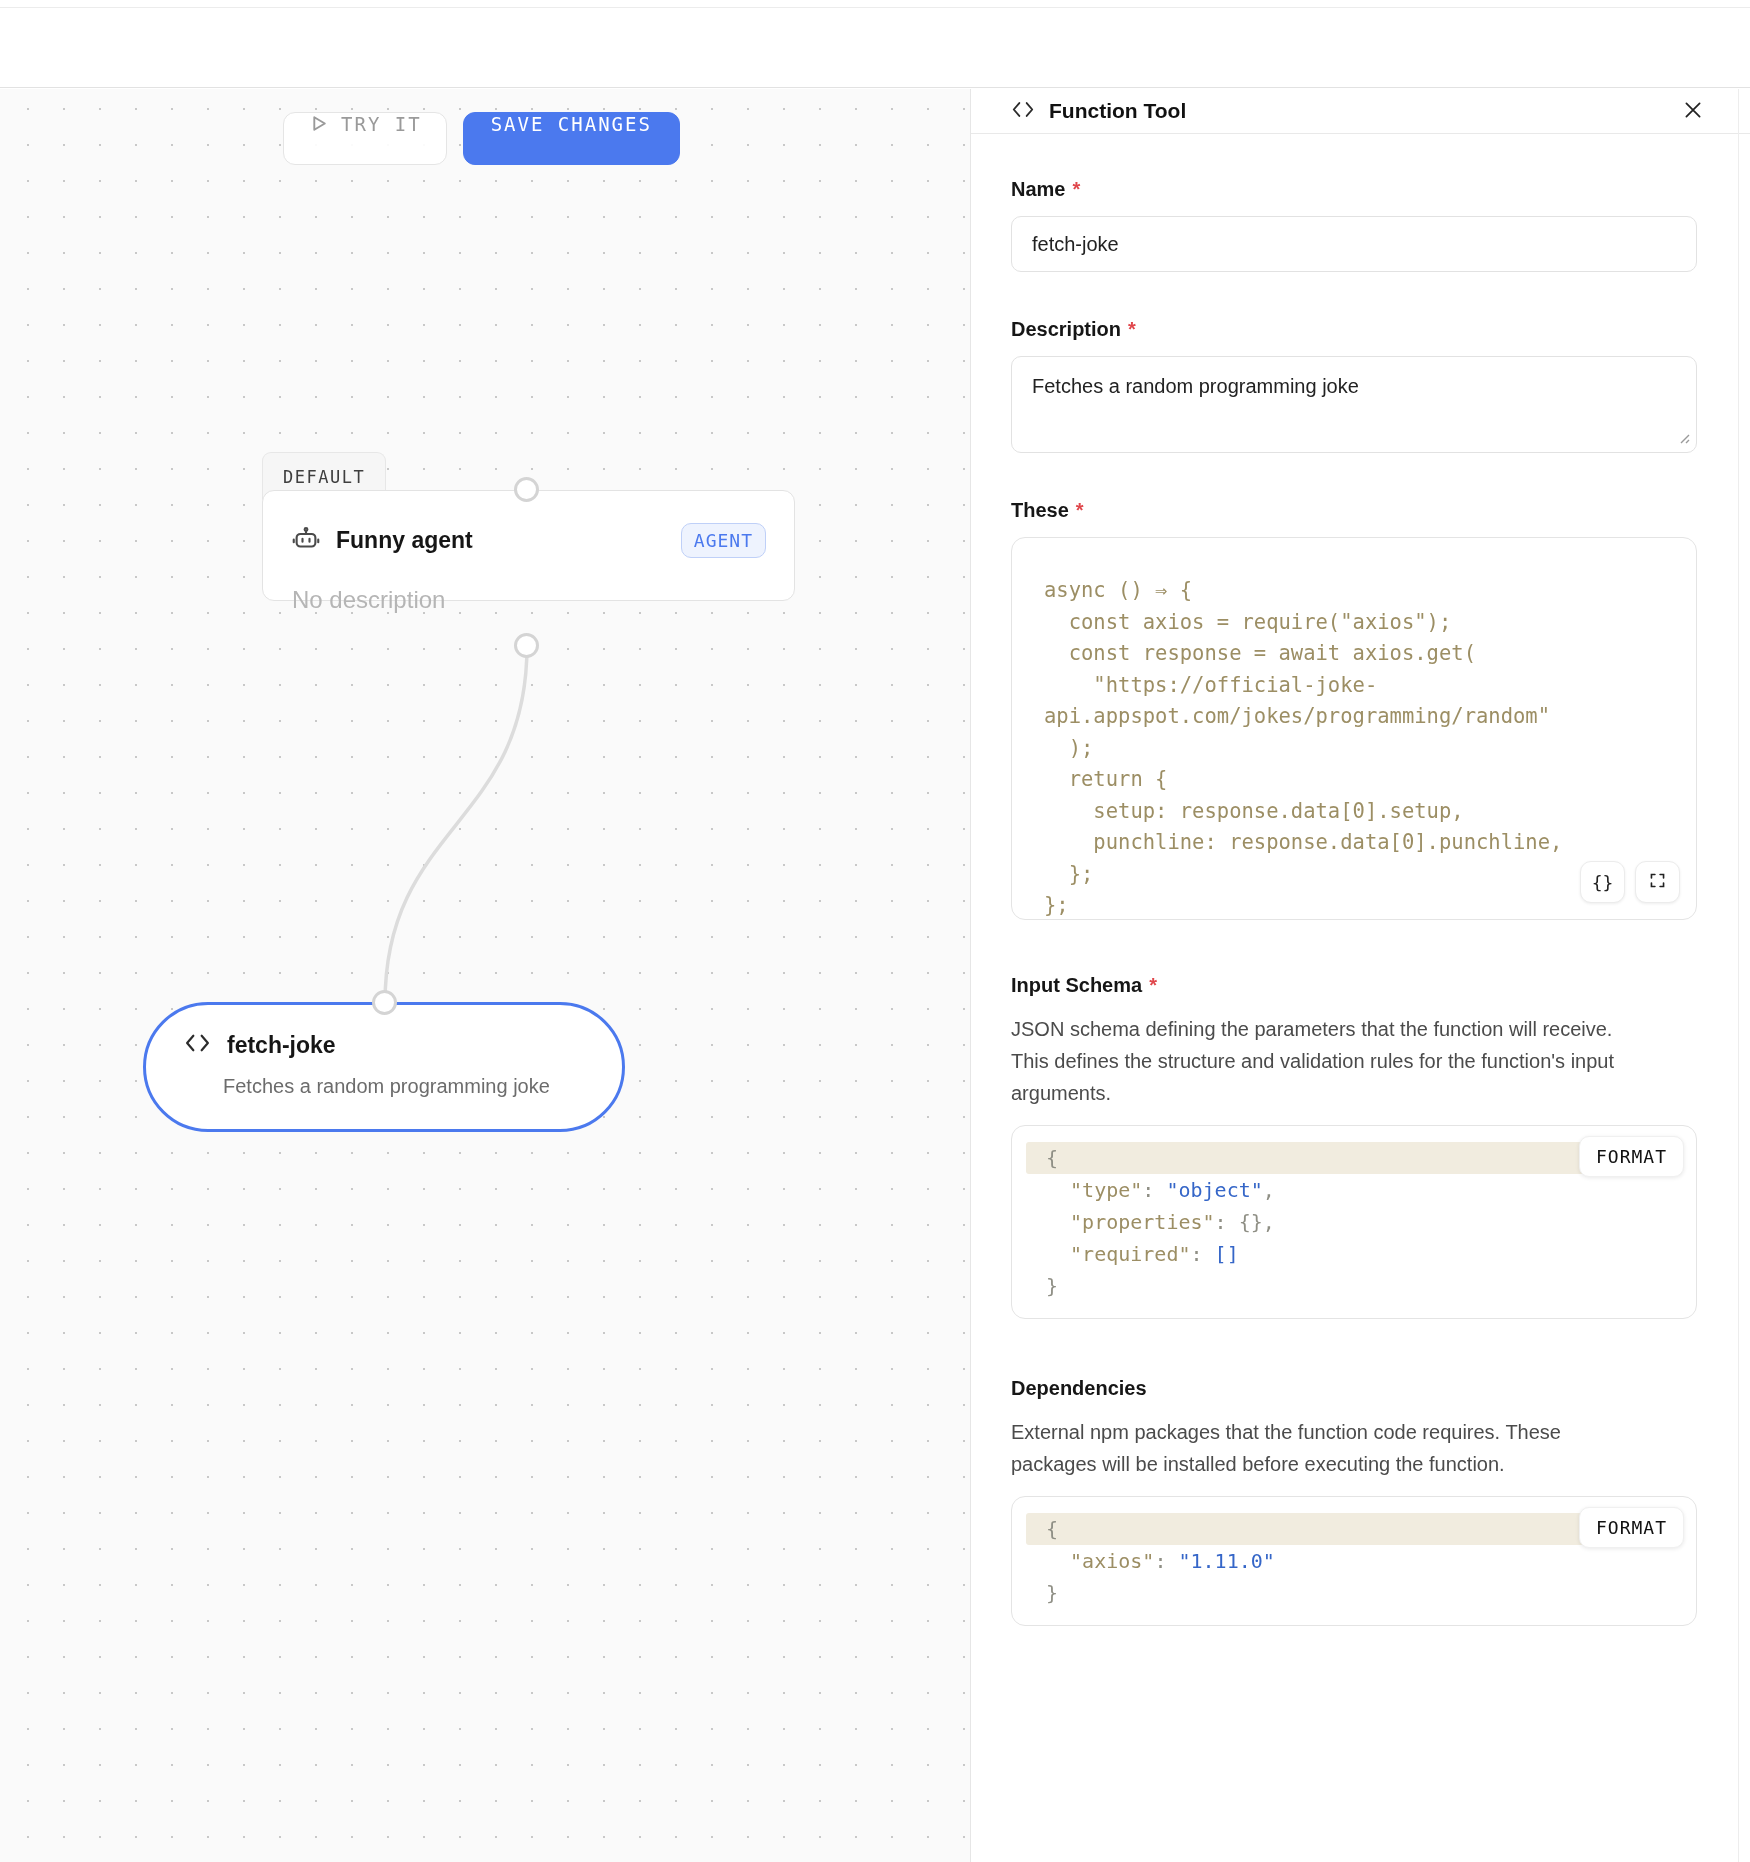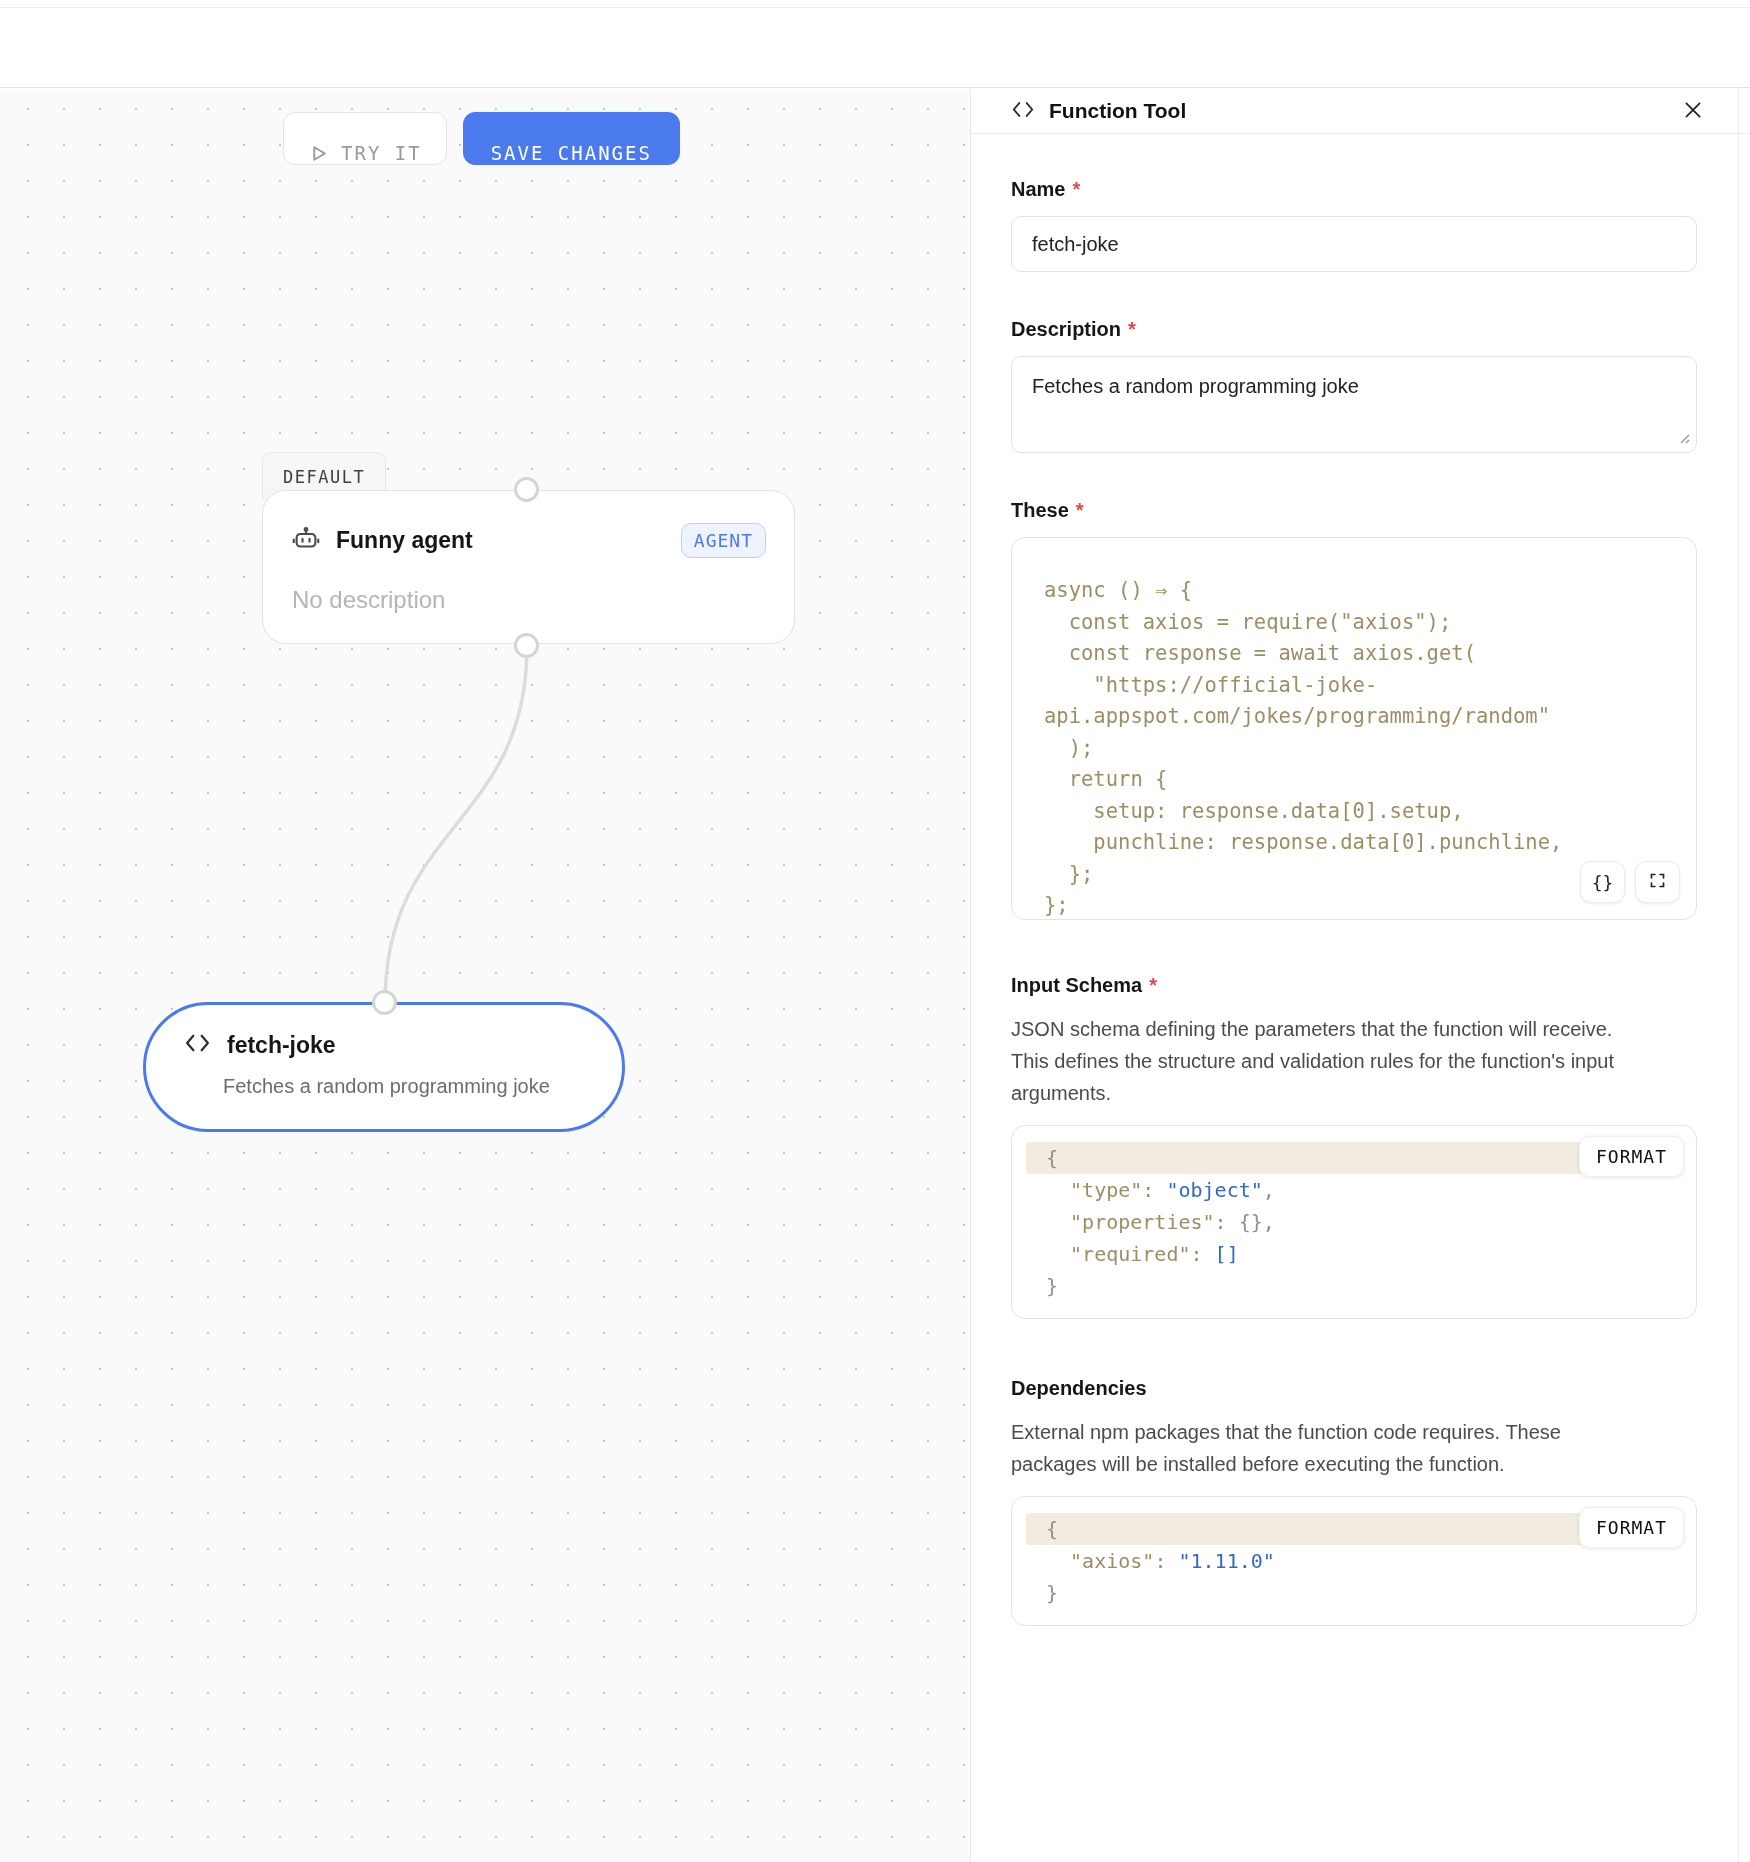--- a/index.html
+++ b/index.html
@@ -16,33 +16,33 @@
   .topbar{position:absolute;top:0;left:0;right:0;height:88px;background:#fff;border-bottom:1px solid #e2e2e2;}
   .top-hairline{position:absolute;top:7px;left:0;right:0;height:1px;background:#ececec;}
 
   
   .canvas{position:absolute;top:89px;left:0;width:970px;bottom:0;background-color:#fafafa;
     background-image:radial-gradient(circle,#c8c8c8 1.4px,transparent 1.5px);
     background-size:36px 36px;background-position:10px 2px;overflow:hidden;}
   .edges{position:absolute;inset:0;pointer-events:none;}
 
   .canvas-toolbar{position:absolute;top:23px;left:283px;display:flex;align-items:center;gap:16px;}
-  .cbtn{height:53px;display:inline-flex;align-items:flex-end;gap:12px;border-radius:12px;
+  .cbtn{height:53px;display:inline-flex;align-items:flex-start;gap:12px;border-radius:12px;
     font-family:"DejaVu Sans Mono","Liberation Mono",monospace;font-size:19px;letter-spacing:2px;
     border:1px solid #e5e5e5;background:#fff;padding:0 24px;cursor:pointer;color:#1b1b1b;}
   .cbtn.ghost{color:#9a9a9a;background:rgba(255,255,255,.92);}
   .cbtn.primary{background:var(--accent);border-color:var(--accent);color:#fff;padding:0 27px;}
   .cbtn .ic{display:inline-flex;}
 
   
   .group-tab{position:absolute;left:262px;top:363px;height:48px;padding:0 20px;display:flex;align-items:center;
     background:#f6f6f6;border:1px solid #e7e7e7;border-bottom:none;border-radius:9px 9px 0 0;
     font-family:"DejaVu Sans Mono","Liberation Mono",monospace;font-size:17px;letter-spacing:1.5px;color:#3f3f3f;}
-  .agent-card{position:absolute;left:262px;top:401px;width:533px;height:154px;background:#fff;
-    border:1.5px solid #e3e3e3;border-radius:24px;}
+  .agent-card{position:absolute;left:262px;top:401px;width:533px;height:111px;background:#fff;
+    border:1.5px solid #e3e3e3;border-radius:12px;}
   .agent-row{position:absolute;left:28px;top:32px;right:28px;display:flex;align-items:center;}
   .agent-title{font-size:23px;font-weight:700;color:#161616;margin-left:15px;}
   .agent-badge{margin-left:auto;font-family:"DejaVu Sans Mono","Liberation Mono",monospace;font-size:18px;letter-spacing:1px;
     color:var(--accent);background:var(--accent-badge-bg);border:1px solid var(--accent-badge-border);
     border-radius:10px;padding:6px 12px;}
   .agent-desc{position:absolute;left:29px;top:95px;font-size:24px;color:#b5b5b5;}
 
   
   .tool-node{position:absolute;left:143px;top:913px;width:482px;height:130px;background:#fff;
     border:3px solid var(--accent);border-radius:65px;}

